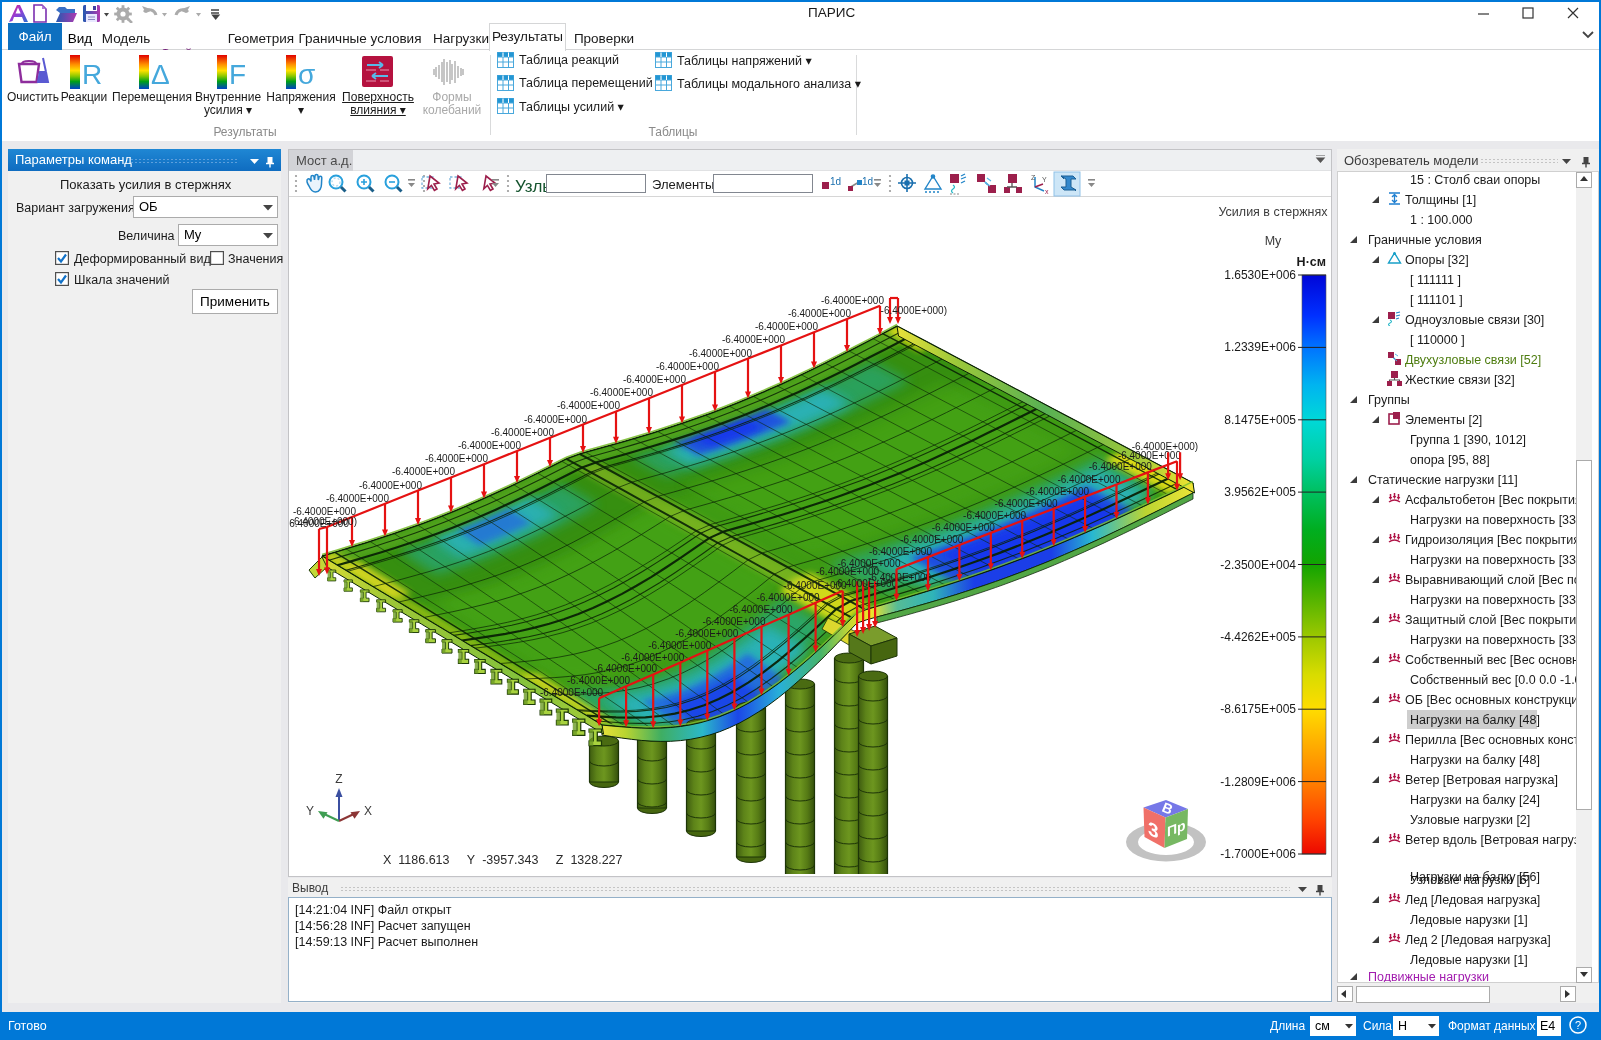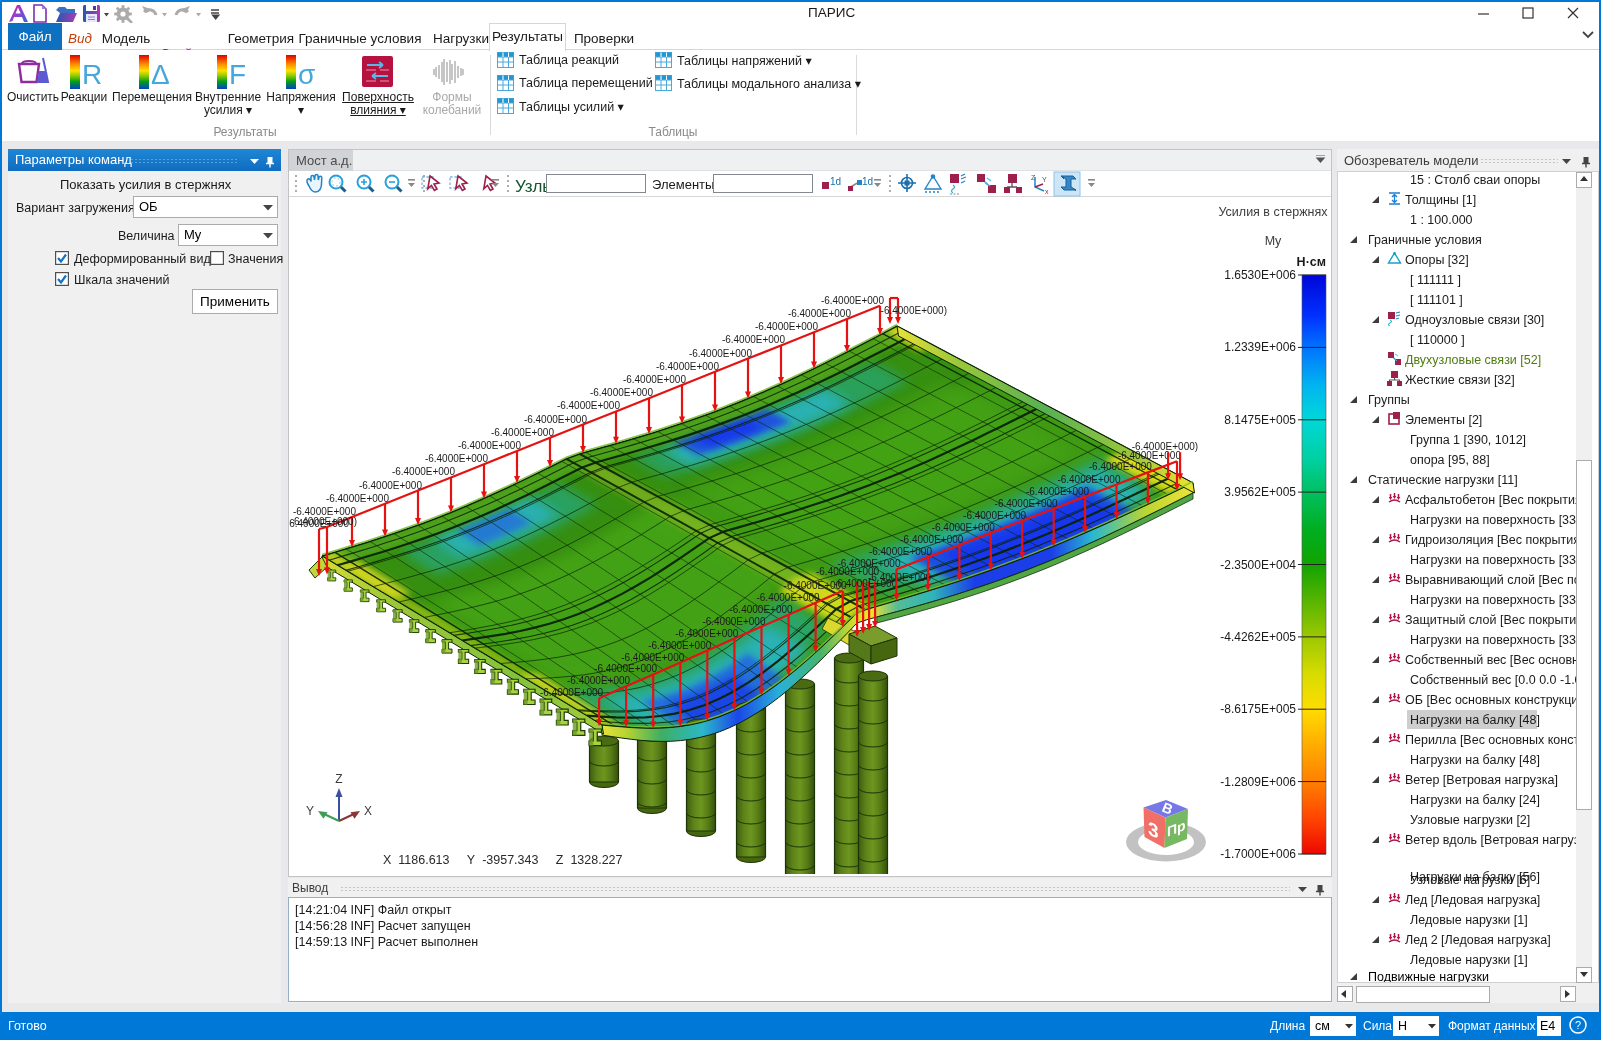--- a/index.html
+++ b/index.html
@@ -57,21 +57,21 @@
     <path d="M204,13 l10,0 l-5,6 Z" fill="#444" transform="scale(0.9) translate(24,1)"></path>
   </svg>
 <div class="tx" style="left:808px;top:5px;font-size:13.5px;color:#1a1a1a;">ПАРИС</div>
 <svg class="abs" style="left:1470px;top:2px" width="125" height="22" viewBox="0 0 125 22">
     <line x1="8" y1="12" x2="19" y2="12" stroke="#333" stroke-width="1.2"></line>
     <rect x="53" y="6" width="10" height="10" fill="none" stroke="#333" stroke-width="1.2"></rect>
     <path d="M98,6 l10,10 M108,6 l-10,10" stroke="#333" stroke-width="1.2"></path>
   </svg>
 <div class="abs" style="left:0px;top:23px;width:1601px;height:27px;background:#fff;border-bottom:1px solid #d5d6d7;"></div>
 <div class="abs" style="left:8px;top:23px;width:54px;height:27px;background:#0e70c0;color:#fff;font-size:13.5px;text-align:center;line-height:27px;">Файл</div>
-<div class="tx" style="left:80px;top:31px;font-size:13.5px;color:#c2410c;transform:translateX(-50%);font-style:italic;">Вид</div>
+<div class="tx" style="left:80px;top:31px;font-size:13.5px;color:#000000;transform:translateX(-50%);">Вид</div>
 <div class="tx" style="left:126px;top:31px;font-size:13.5px;color:#1a1a1a;transform:translateX(-50%);">Модель</div>
 <div class="tx" style="left:190px;top:46px;font-size:13.5px;color:#701a75;transform:translateX(-50%);">Свойства</div>
 <div class="tx" style="left:261px;top:31px;font-size:13.5px;color:#1a1a1a;transform:translateX(-50%);">Геометрия</div>
 <div class="tx" style="left:360px;top:31px;font-size:13.5px;color:#1a1a1a;transform:translateX(-50%);">Граничные условия</div>
 <div class="tx" style="left:461px;top:31px;font-size:13.5px;color:#1a1a1a;transform:translateX(-50%);">Нагрузки</div>
 <div class="abs" style="left:489px;top:23px;width:77px;height:28px;background:#fff;border:1px solid #d5d6d7;border-bottom:none;color:#1a1a1a;font-size:13.5px;text-align:center;line-height:26px;z-index:3;">Результаты</div>
 <div class="tx" style="left:604px;top:31px;font-size:13.5px;color:#1a1a1a;transform:translateX(-50%);">Проверки</div>
 <svg class="abs" style="left:1580px;top:29px" width="16" height="12" viewBox="0 0 16 12">
     <path d="M3,3 l5,5 l5,-5" fill="none" stroke="#444" stroke-width="1.8"></path>
   </svg>
@@ -985,21 +985,21 @@
     <div class="tx" style="left:67px;top:721px;font-size:12.5px;color:#1a1a1a;">Лед [Ледовая нагрузка]</div>
     <div class="tx" style="left:72px;top:741px;font-size:12.5px;color:#1a1a1a;">Ледовые нарузки [1]</div>
     <svg class="abs" style="left:33px;top:763px" width="9" height="9" viewBox="0 0 9 9">
       <path d="M8,1 L8,8 L1,8 Z" fill="#3c3c3c"></path>
     </svg>
     <div class="tx" style="left:67px;top:761px;font-size:12.5px;color:#1a1a1a;">Лед 2 [Ледовая нагрузка]</div>
     <div class="tx" style="left:72px;top:781px;font-size:12.5px;color:#1a1a1a;">Ледовые нарузки [1]</div>
     <svg class="abs" style="left:11px;top:800px" width="9" height="9" viewBox="0 0 9 9">
       <path d="M8,1 L8,8 L1,8 Z" fill="#3c3c3c"></path>
     </svg>
-    <div class="tx" style="left:30px;top:798px;font-size:12.5px;color:#000000;">Подвижные нагрузки</div>
+    <div class="tx" style="left:30px;top:798px;font-size:12.5px;color:#a21caf;">Подвижные нагрузки</div>
   </div>
 <svg class="abs" style="left:1387px;top:191px" width="15" height="15" viewBox="0 0 15 15">
     <path d="M2,2 h11 M2,13 h11" stroke="#1f7fd0" stroke-width="1.6"></path>
     <path d="M7.5,3.5 v8 M5,6 l2.5,-2.5 l2.5,2.5 M5,9 l2.5,2.5 l2.5,-2.5" stroke="#1f7fd0" stroke-width="1.3" fill="none"></path>
   </svg>
 <svg class="abs" style="left:1387px;top:251px" width="15" height="15" viewBox="0 0 15 15">
     <path d="M7.5,2 L13.5,12 L1.5,12 Z" fill="none" stroke="#18a0c8" stroke-width="1.4"></path>
     <circle cx="7.5" cy="2.5" r="1.5" fill="#18a0c8"></circle>
   </svg>
 <svg class="abs" style="left:1387px;top:311px" width="15" height="15" viewBox="0 0 15 15">

